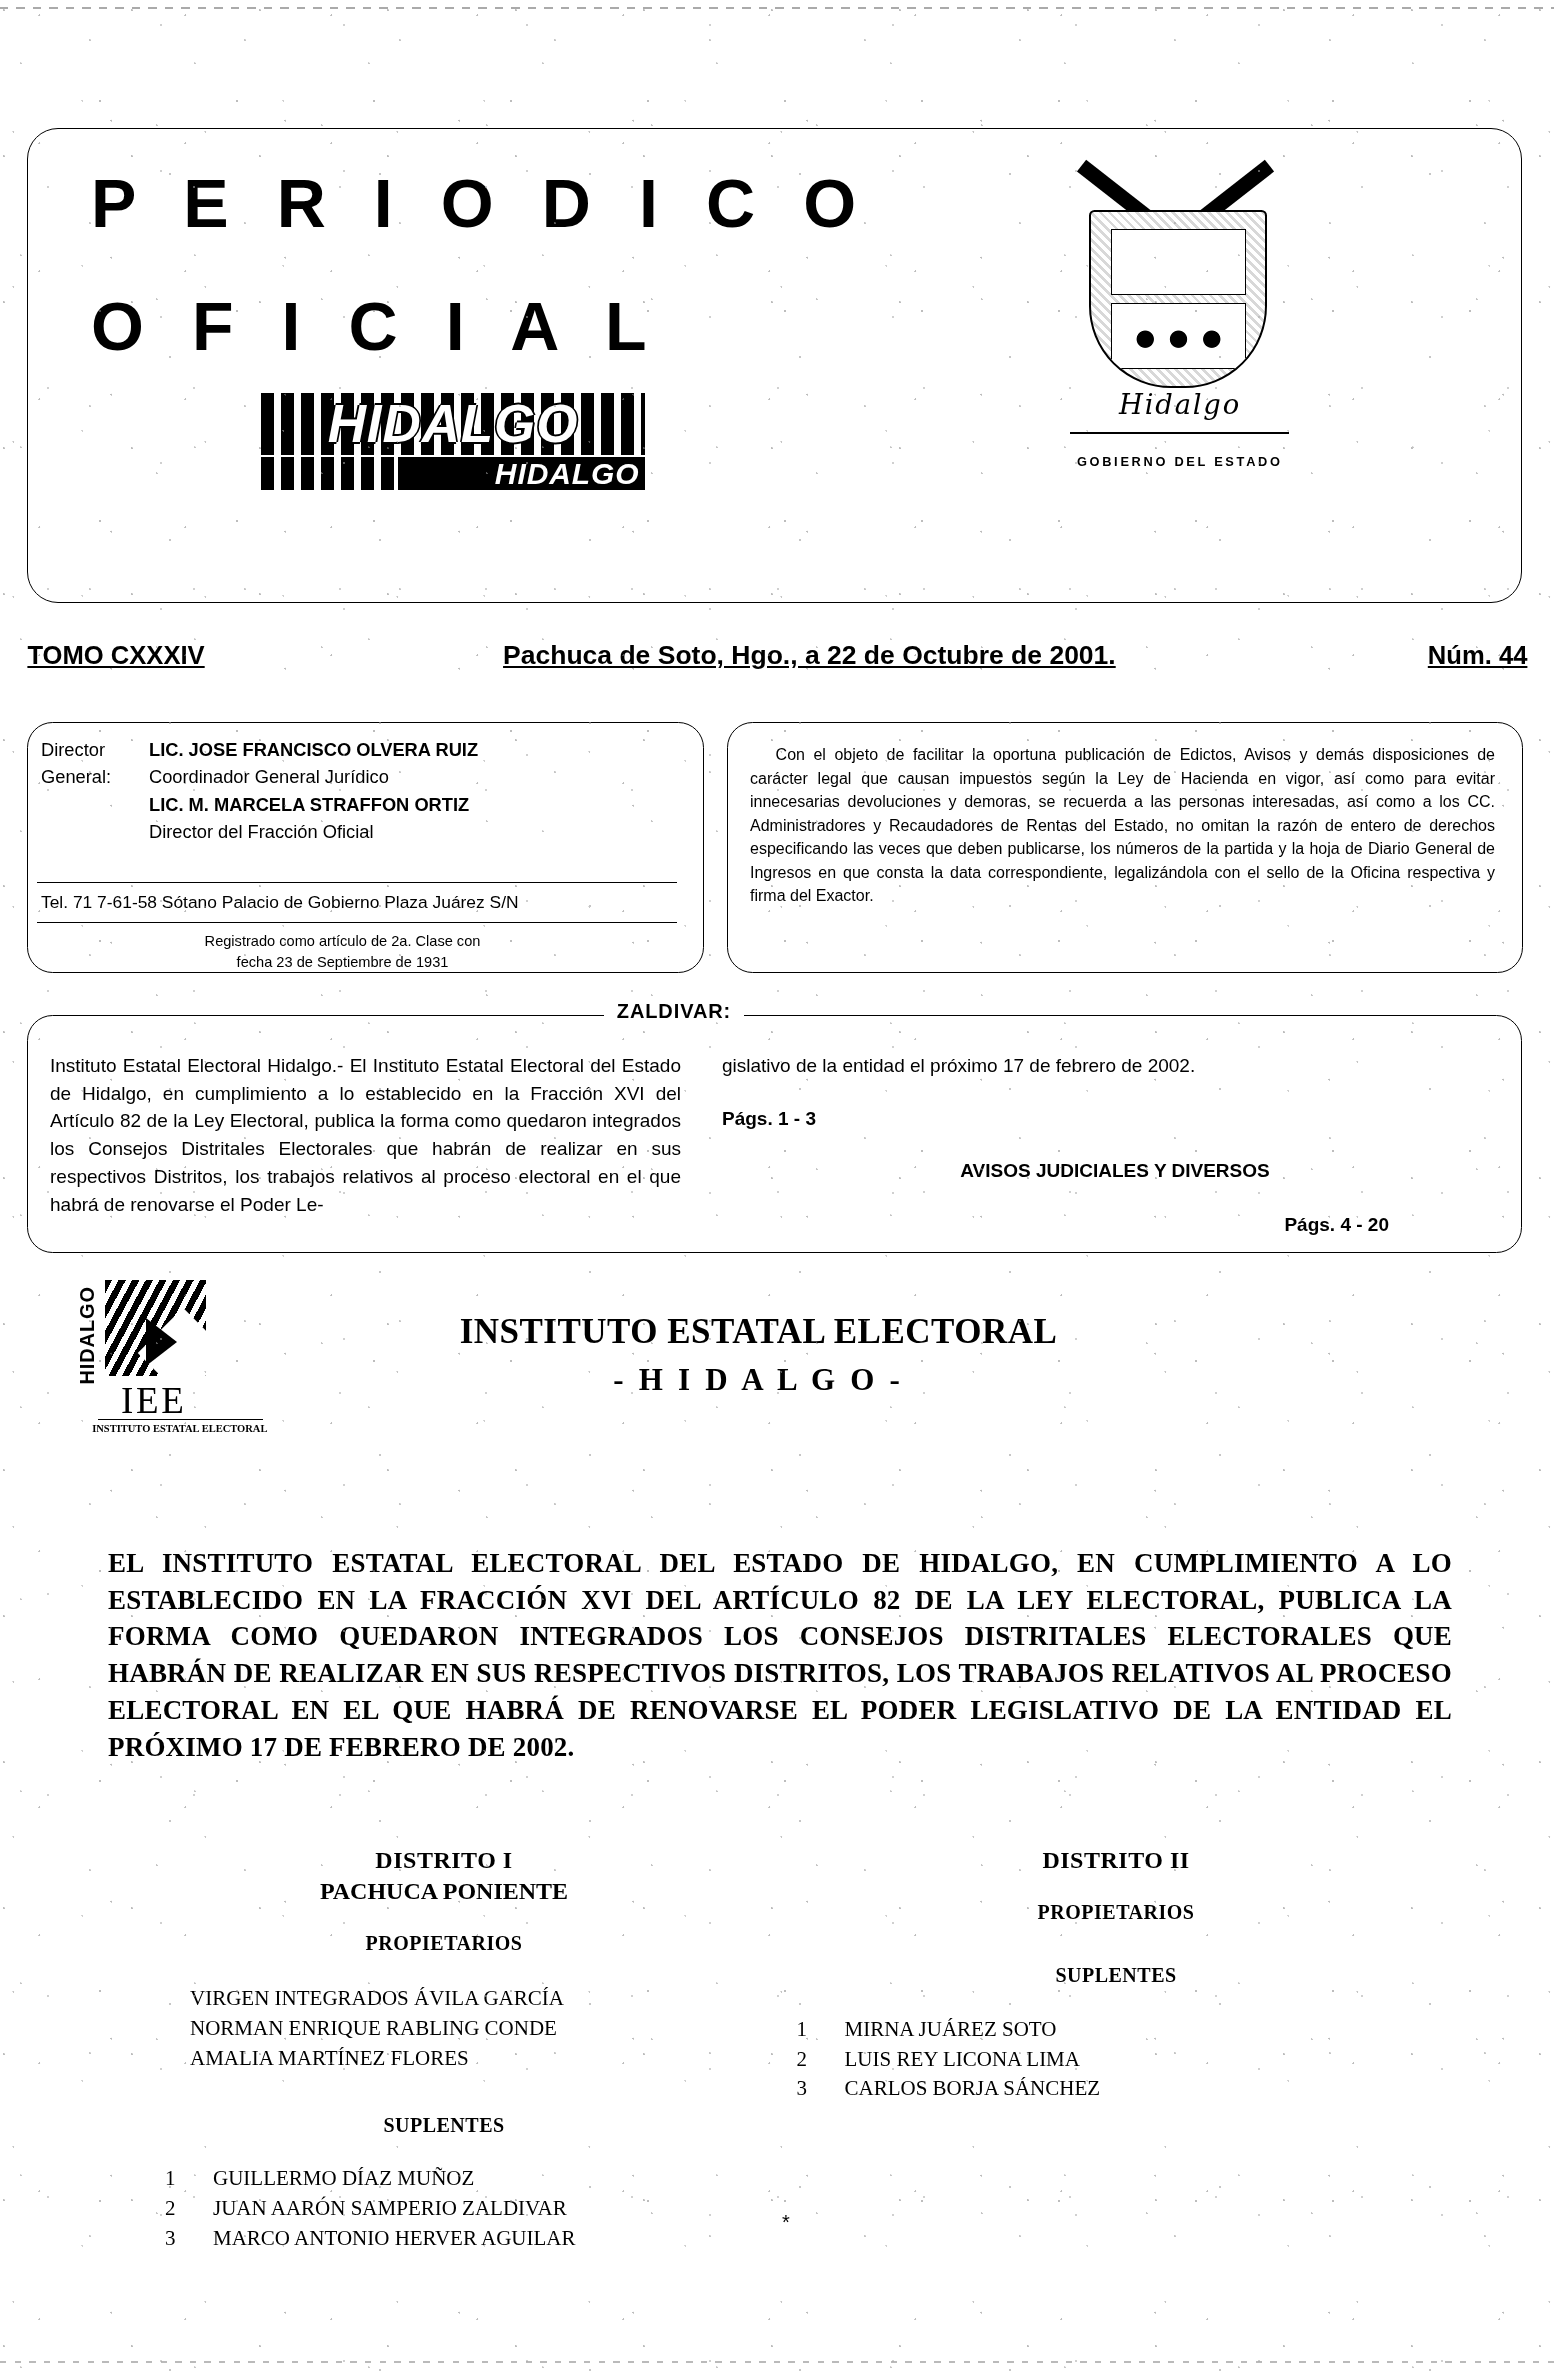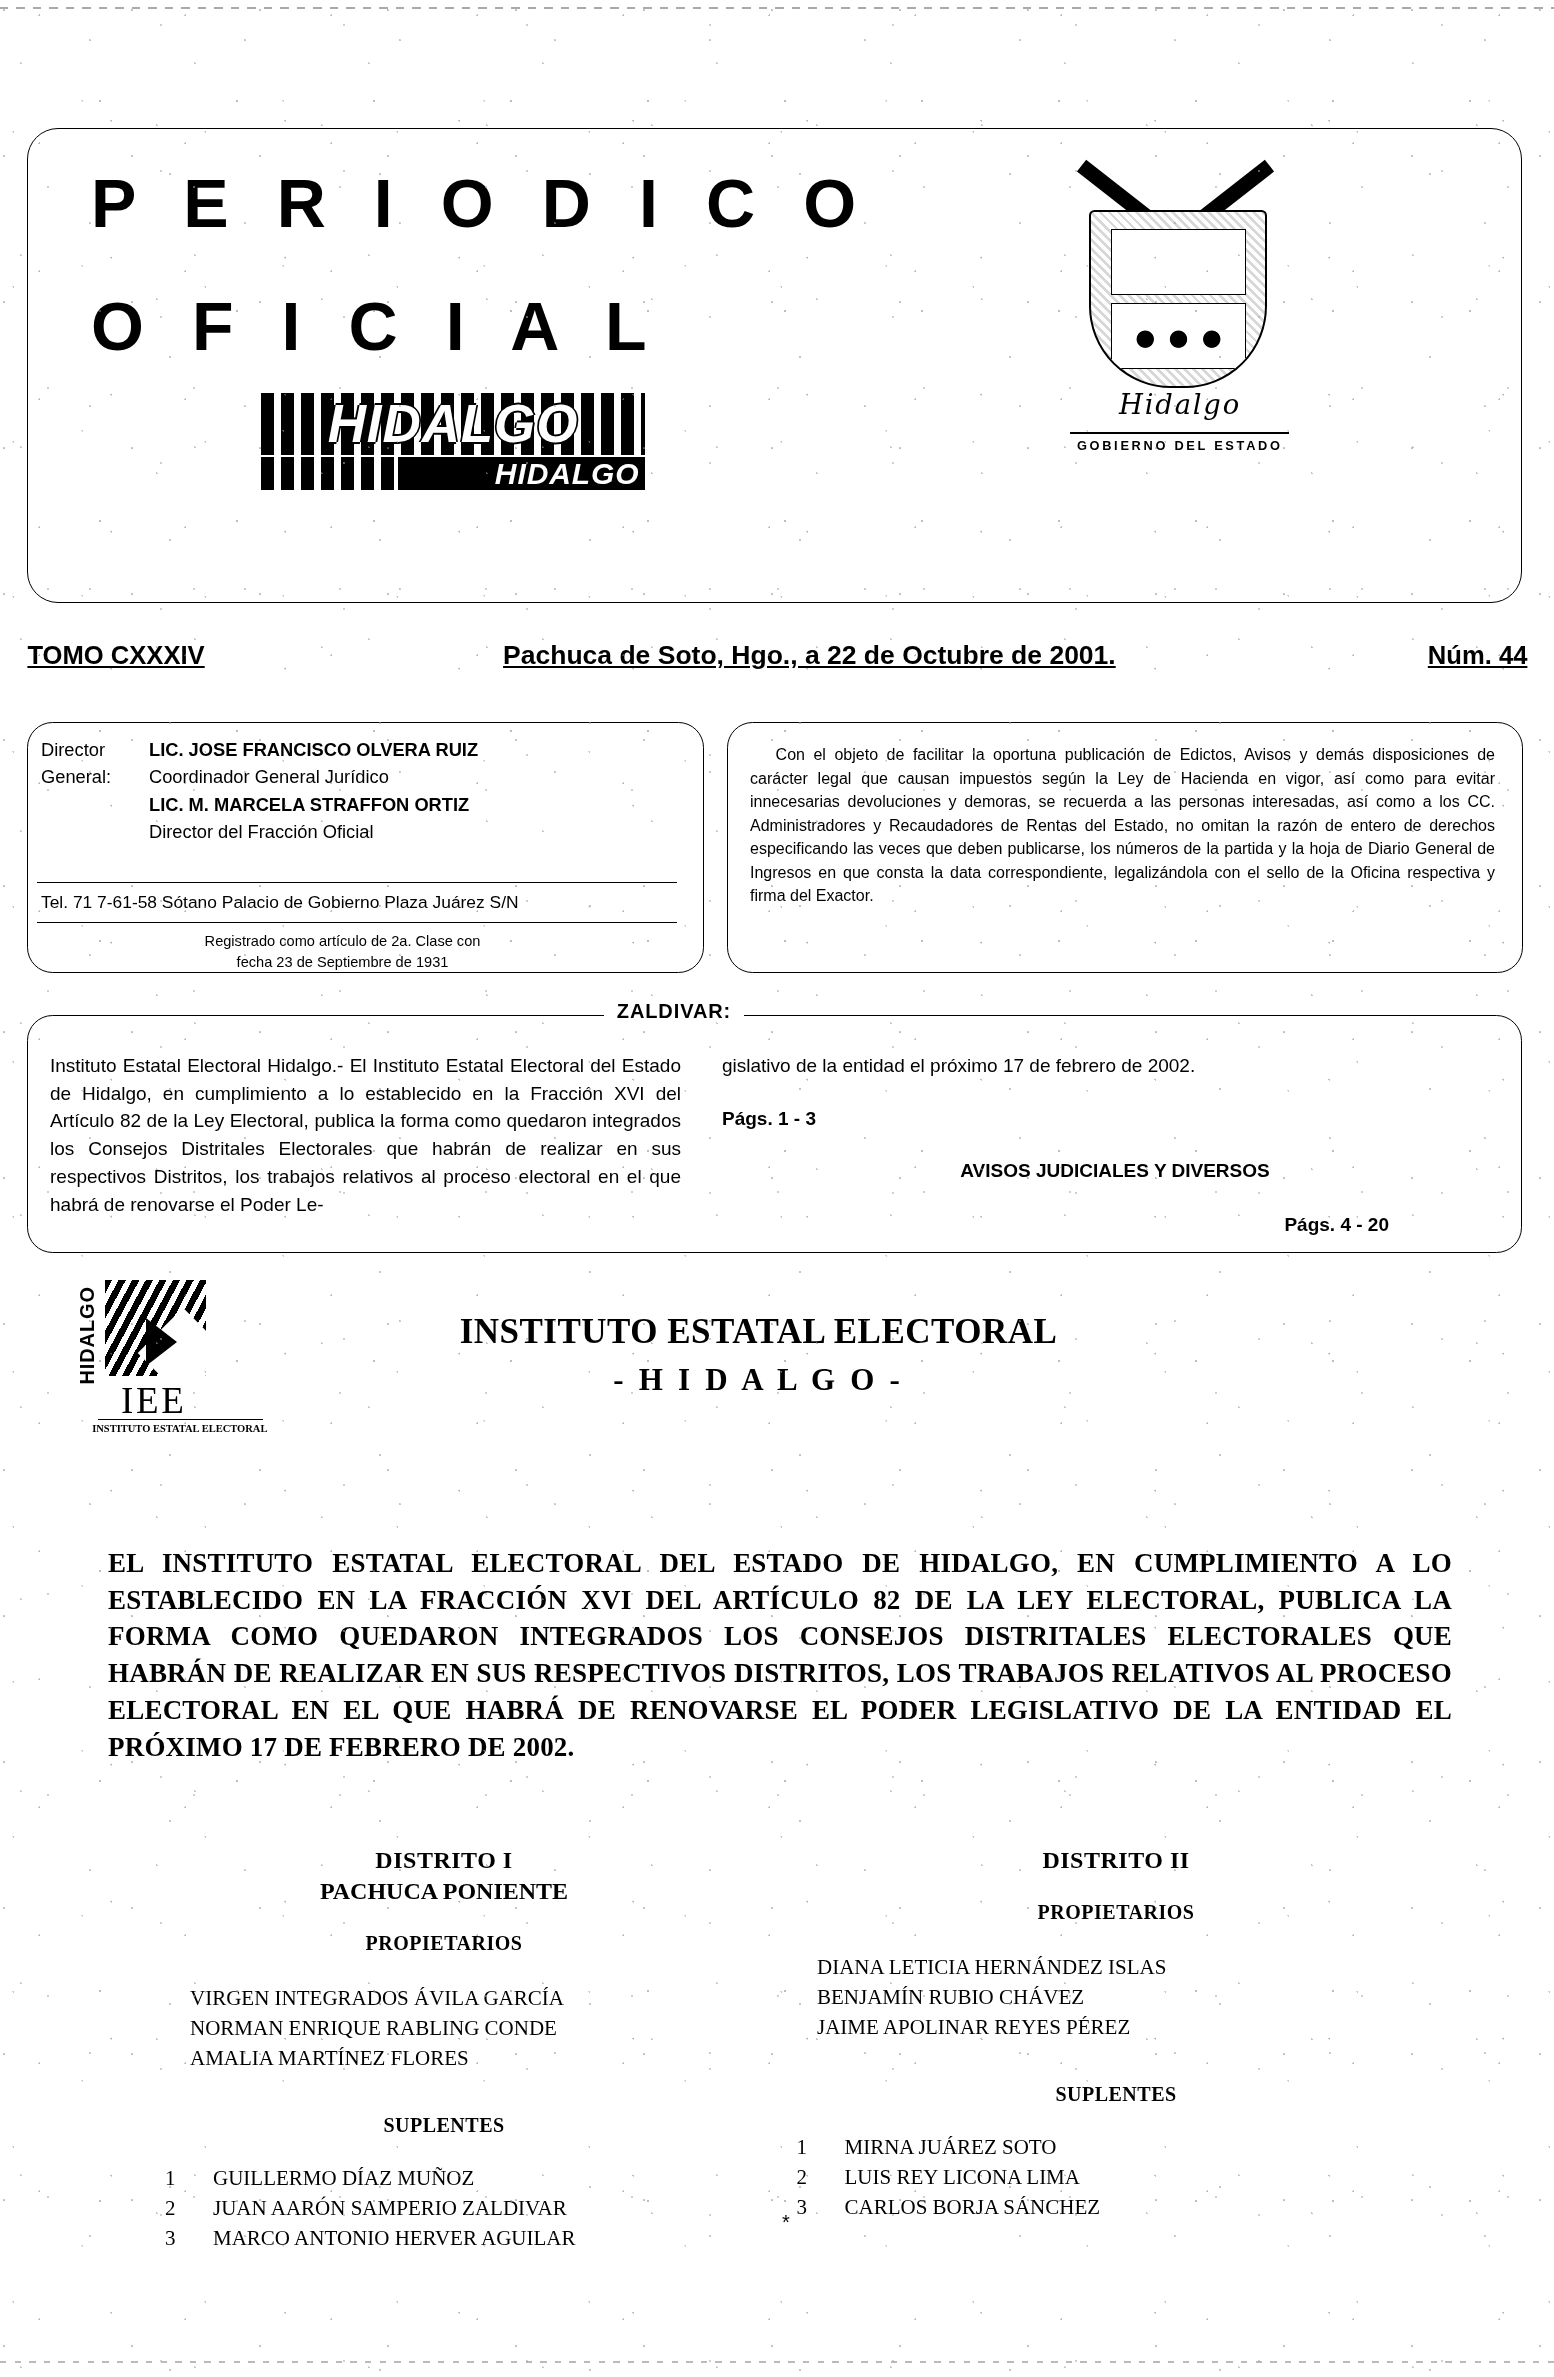--- a/index.html
+++ b/index.html
@@ -116,21 +116,21 @@
   .arms-x2 { left:119px; transform:rotate(-38deg); }
   .arms-script {
     position:absolute; left:23px; top:206px; width:210px;
     font-family:"DejaVu Serif", serif; font-style:italic;
     font-size:27.4px; letter-spacing:1.8px; text-align:center;
   }
   .arms-gob {
     position:absolute; left:18.3px; top:249px; width:219px; height:24px;
     border-top:2.7px solid #000;
     font-size:12.8px; font-weight:bold; letter-spacing:2.7px;
-    text-align:center; padding-top:4px; box-sizing:border-box;
+    text-align:center; padding-top:20px; box-sizing:border-box;
   }
 
   
   .tomo-row {
     position:absolute; left:27.4px; top:640px; width:1500px;
     display:flex; align-items:baseline;
     font-size:25.6px; font-weight:bold;text-decoration:underline;
   }
   .tomo-left { width:302px; }
   .tomo-center { flex:1; text-align:center; font-size:26.5px; }
@@ -397,25 +397,20 @@
         <div class="srow">
           <div class="snum">3</div>
           <div class="sname">MARCO ANTONIO HERVER AGUILAR</div>
         </div>
       </div>
     </div>
 
     <div class="dcol col2">
       <div class="dh1">DISTRITO II</div>
       <div class="dh3">PROPIETARIOS</div>
-      <div class="plist">
-        <div>DIANA LETICIA HERNÁNDEZ ISLAS</div>
-        <div>BENJAMÍN RUBIO CHÁVEZ</div>
-        <div>JAIME APOLINAR REYES PÉREZ</div>
-      </div>
       <div class="dh4">SUPLENTES</div>
       <div class="slist">
         <div class="srow">
           <div class="snum">1</div>
           <div class="sname">MIRNA JUÁREZ SOTO</div>
         </div>
         <div class="srow">
           <div class="snum">2</div>
           <div class="sname">LUIS REY LICONA LIMA</div>
         </div>

